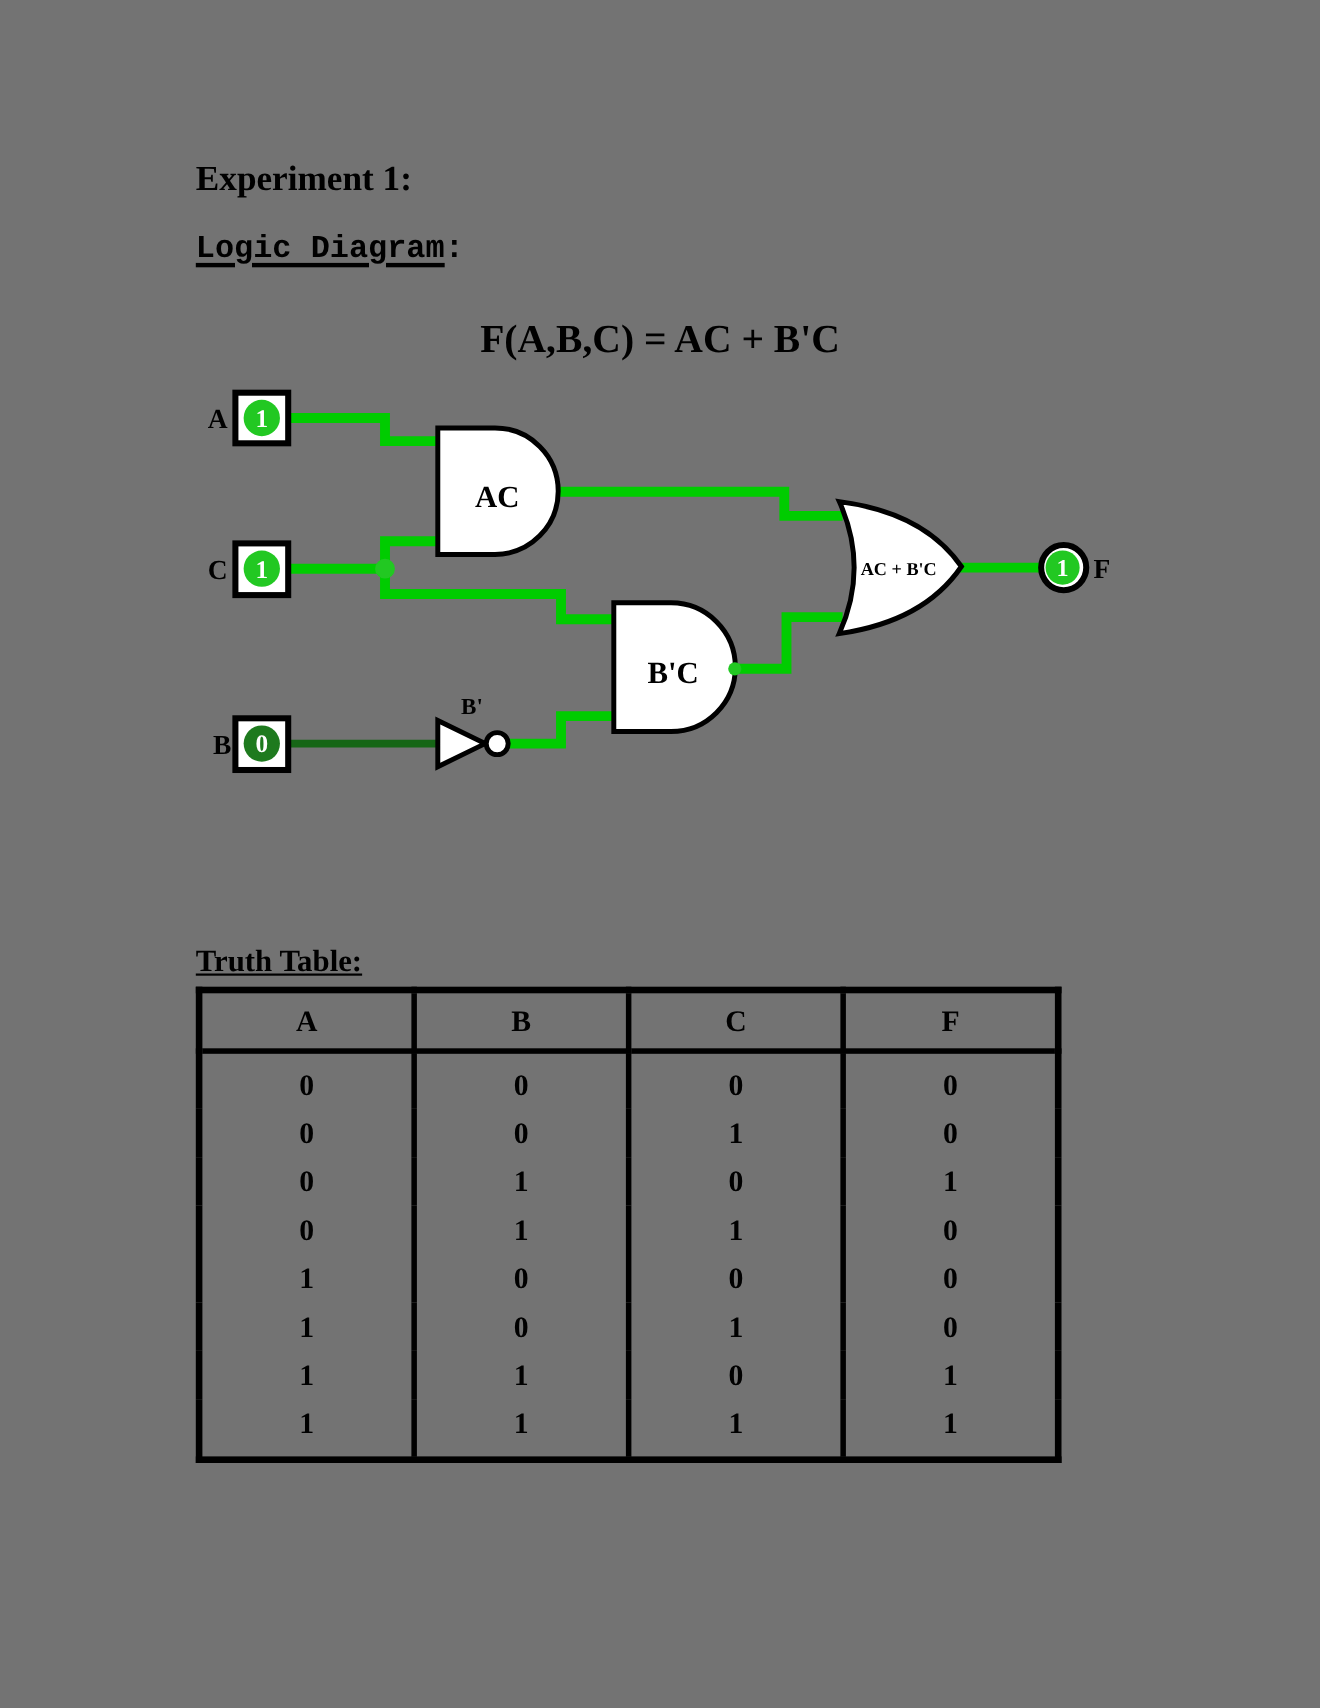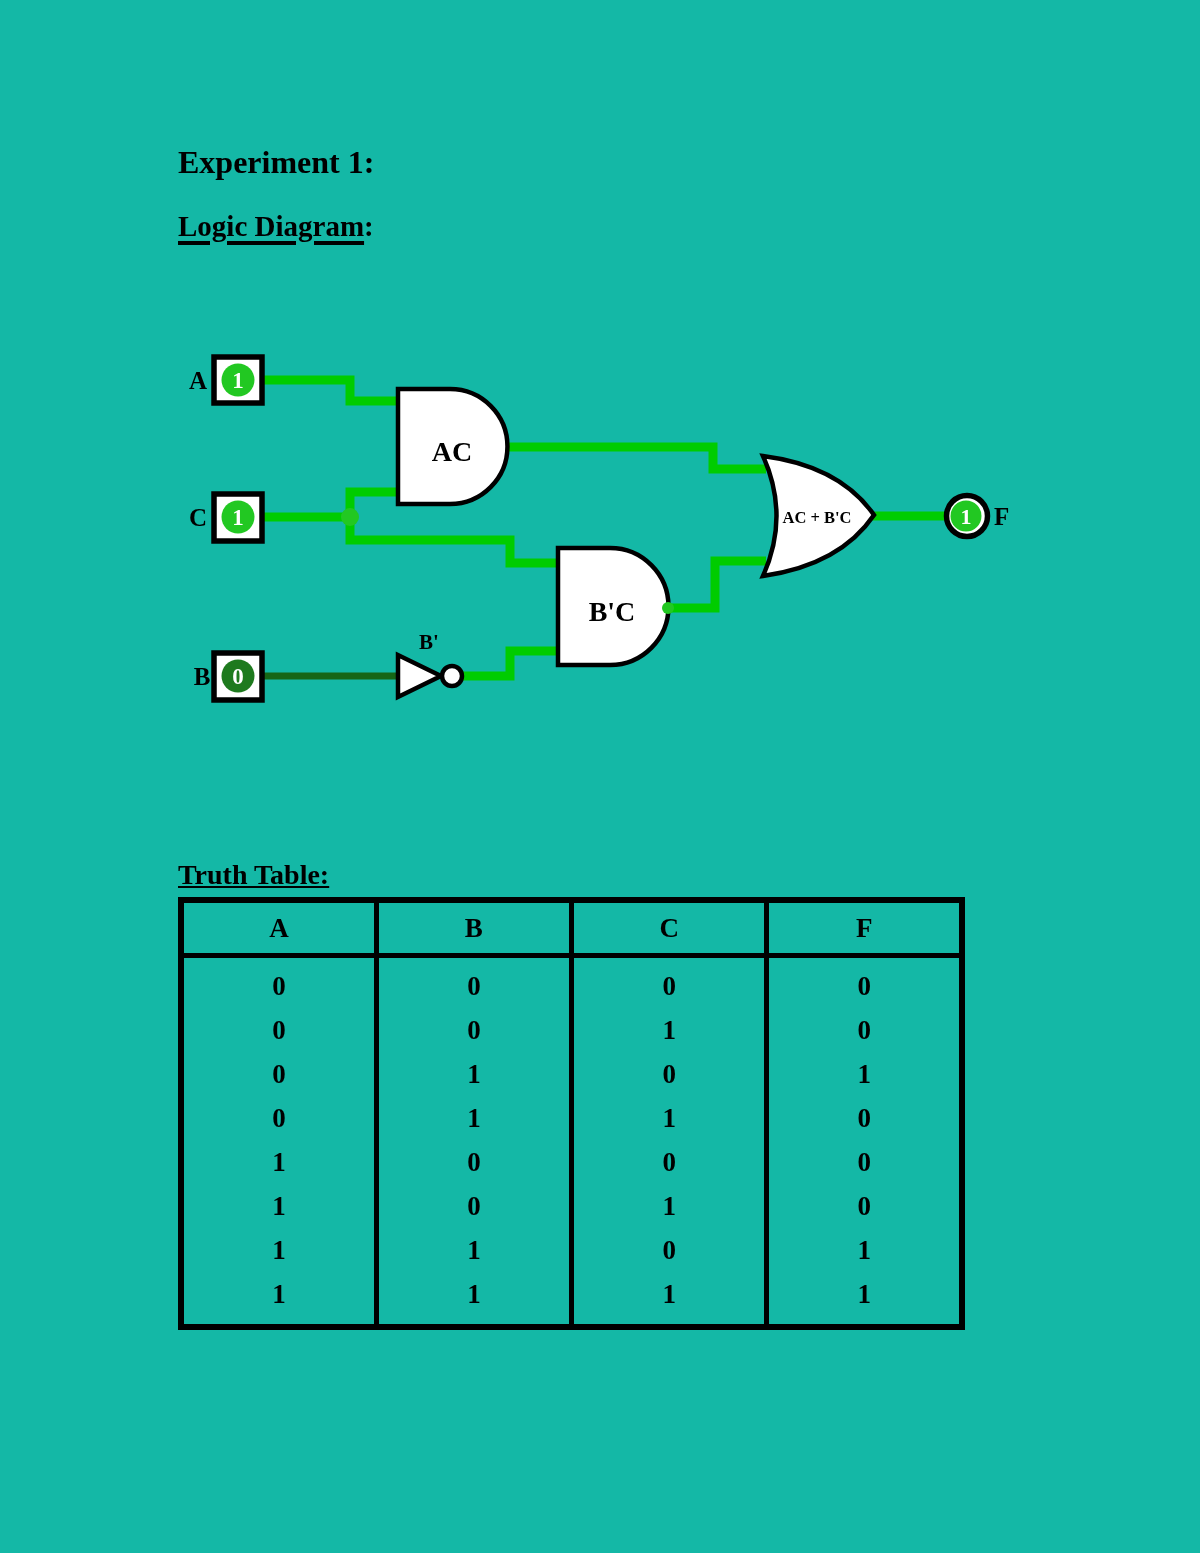--- a/index.html
+++ b/index.html
@@ -1,29 +1,29 @@
 <!DOCTYPE html>
 <html style="--high: #00CC00; --low: #166616; --high-node: #22C822; --low-node: #1E7A1E;"><head>
 <meta charset="utf-8">
 <style>
   html, body { margin: 0; padding: 0; background: #ffffff; }
   .page {
     position: relative;
     width: 1200px;
     height: 1553px;
-    background: #14b8a6;
+    background: #737373;
     font-family: "Liberation Serif", serif;
     color: #000;
     overflow: hidden;
   }
   .abs { position: absolute; }
   h1, h2 { margin: 0; font-weight: bold; color: #000; }
   .title { left: 178px; top: 144px; font-size: 32px; }
   .section-heading { left: 178px; font-size: 29px; }
-  .logic-heading { top: 210px; }
+  .logic-heading { top: 210px; font-family: Liberation Mono, monospace; }
   .truth-heading { top: 859px; font-size: 28px; text-decoration: underline; }
   .underlined { text-decoration: underline; text-decoration-thickness: 4px; text-underline-offset: 5px; }
   .formula {
     left: 160px; top: 287px; width: 880px;
     text-align: center; font-size: 36px; font-weight: bold;
   }
   .circuit-svg { left: 160px; top: 335px; }
 
   
   .wire-high { stroke: var(--high, #00CC00); stroke-width: 9; fill: none; }
@@ -60,20 +60,21 @@
 <div class="page">
 
   <h1 class="abs title">
     <span>Experiment 1:</span>
   </h1>
 
   <h2 class="abs section-heading logic-heading">
     <span class="underlined">Logic Diagram</span><span>:</span>
   </h2>
 
+  <div class="abs formula">F(A,B,C) = AC + B'C</div>
 
   <svg class="abs circuit-svg" width="880" height="385" viewBox="160 335 880 385" xmlns="http://www.w3.org/2000/svg">
 
     <polyline class="wire-high" points="262,380 350,380 350,401 398,401"></polyline>
     <polyline class="wire-high" points="262,517 350,517"></polyline>
     <polyline class="wire-high" points="350,517 350,492 398,492"></polyline>
     <polyline class="wire-high" points="350,517 350,540 510,540 510,563 558,563"></polyline>
     <polyline class="wire-low" points="262,676 397,676"></polyline>
     <polyline class="wire-high" points="463,676 510,676 510,651 558,651"></polyline>
     <polyline class="wire-high" points="505,447 713,447 713,469 766,469"></polyline>

